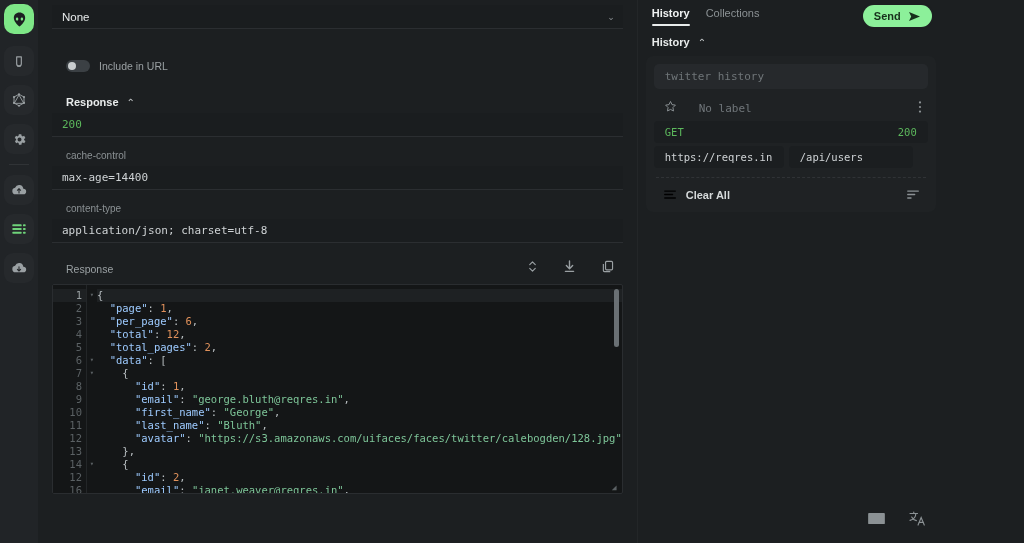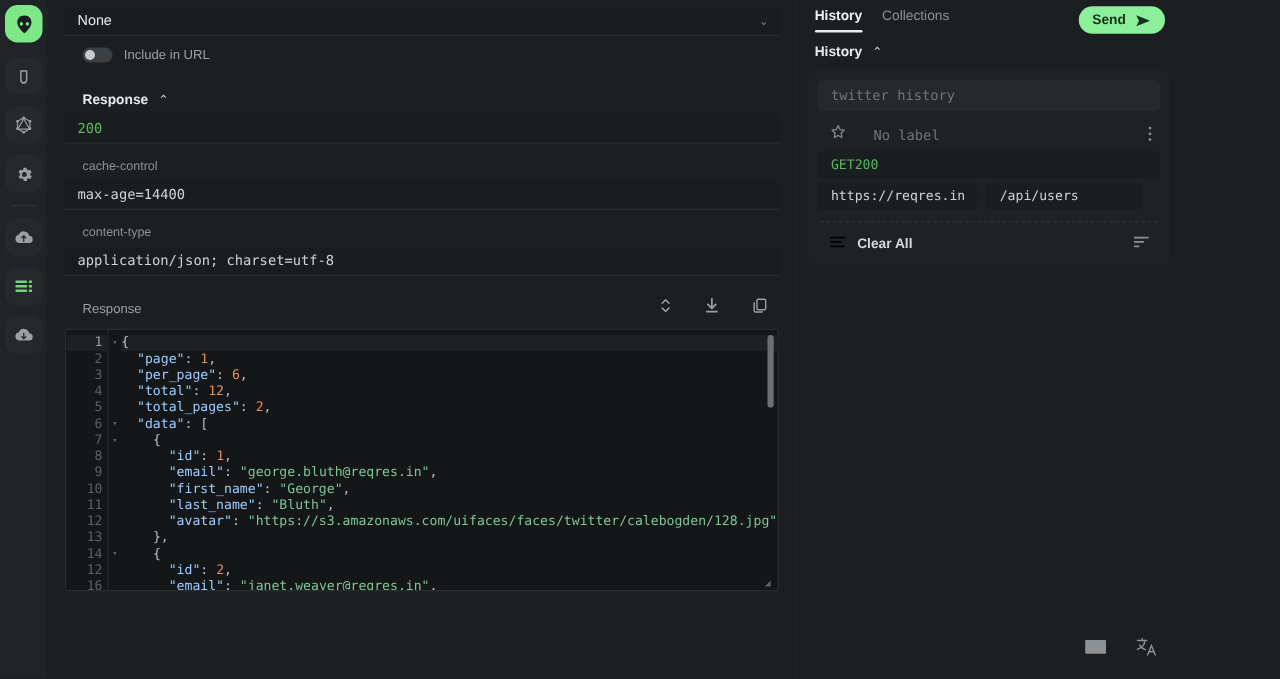--- a/index.html
+++ b/index.html
@@ -38,21 +38,21 @@
   .center-scroll { flex: 1 1 auto; overflow: hidden; padding: 0 14px; }
 
   .auth-select {
     margin-top: 5px; height: 24px; background: #1a1d1f;
     border-bottom: 1px solid #2b2e31;
     display: flex; align-items: center; justify-content: space-between;
     padding: 0 8px 0 10px; color: #e6e9ea; font-size: 11.5px;
   }
   .auth-select .chev { color: #8b9194; font-size: 9px; }
 
-  .toggle-row { display: flex; align-items: center; gap: 9px; margin-top: 9px; padding-left: 14px; }
+  .toggle-row { display: flex; align-items: center; gap: 9px; margin-top: 31px; padding-left: 14px; }
   .switch {
     width: 24px; height: 12px; border-radius: 7px; background: #3b4044;
     position: relative; flex: 0 0 24px;
   }
   .switch .knob {
     position: absolute; top: 2px; left: 2px; width: 8px; height: 8px;
     border-radius: 50%; background: #c9cdcf;
   }
   .toggle-label { color: #9aa0a3; font-size: 10.5px; }
 
@@ -163,21 +163,21 @@
   .hist-item { margin-top: 8px; }
   .hist-row1 {
     display: flex; align-items: center; height: 22px; padding: 0 6px 0 10px;
     color: #8b9194;
     text-align: right;
   }
   .hist-row1 .lbl { font-size: 11px; font-family: "DejaVu Sans Mono", monospace; margin-left: 22px; color: #70767a; }
   .hist-row1 .dots { margin-left: auto; font-size: 11px; letter-spacing: 0; }
   .hist-row2 {
     height: 22px; margin-top: 2px; background: #1b1e20; border-radius: 4px;
-    display: flex; align-items: center; justify-content: flex-start;
+    display: flex; align-items: center; justify-content: space-between;
     padding: 0 11px; font-family: "DejaVu Sans Mono", monospace; font-size: 10.5px;
   }
   .method { color: #5cb85c; }
   .statuscode { color: #5cb85c; }
   .hist-row3 { display: flex; gap: 5px; margin-top: 3px; }
   .chip {
     height: 22px; background: #1b1e20; border-radius: 4px;
     display: flex; align-items: center; padding: 0 11px;
     font-family: "DejaVu Sans Mono", monospace; font-size: 10.5px; color: #cfd3d5;
   }

